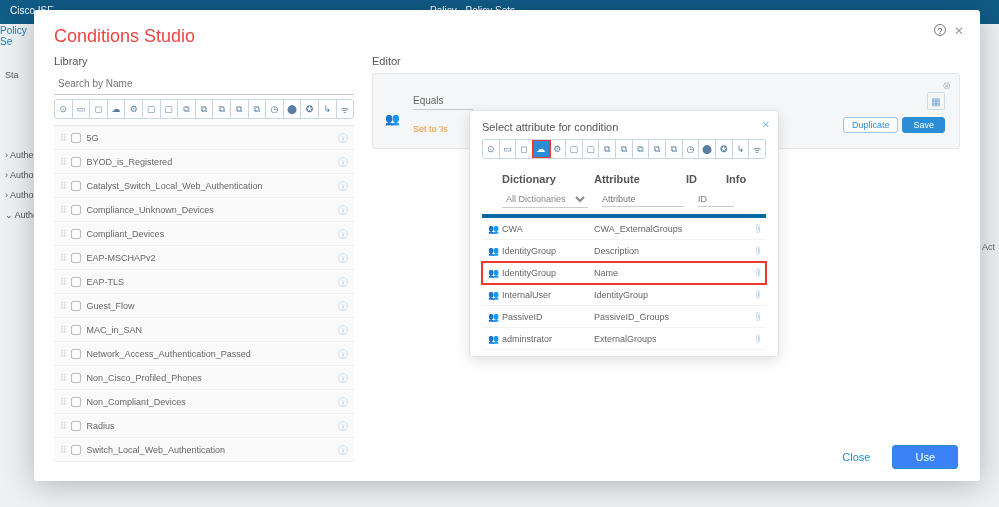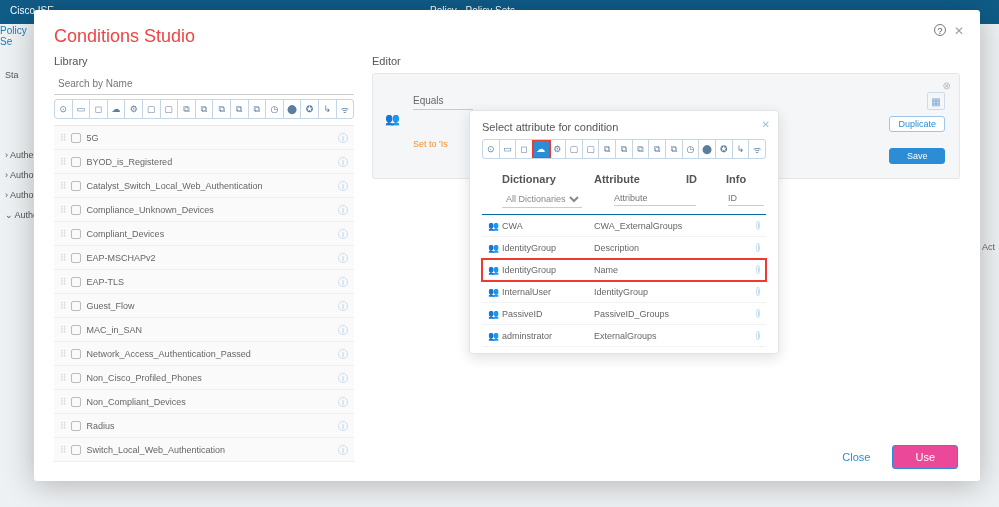--- a/index.html
+++ b/index.html
@@ -31,50 +31,50 @@
   .lib-name { flex:1; }
   .info-i { width:10px; height:10px; border:1px solid #c8e0f3; color:#94c7ec; border-radius:50%; font-size:7px; text-align:center; line-height:10px;}
   .editor-box { background:#f5f6f7; border:1px solid #e6e6e6; border-radius:3px; padding:10px 14px 14px 40px; position:relative;}
   .editor-close { position:absolute; top:6px; right:8px; color:#bbb; font-size:10px;}
   .ed-icon-left { position:absolute; left:12px; top:38px; color:#9aa0a6; font-size:12px;}
   .attr-input { width:100%; border:none; border-bottom:1px solid #c9c9c9; background:transparent; font-size:10px; padding:4px 0; color:#666; outline:none;}
   .ed-row2 { display:flex; align-items:center; margin-top:8px; gap:8px;}
   .equals-sel { font-size:10px; color:#666; padding:3px 0; border:none; border-bottom:1px solid #c9c9c9; background:transparent; width:60px;}
   .setlink { font-size:9px; color:#f29131; margin-top:8px; display:inline-block;}
   .grid-ic { width:18px; height:18px; border:1px solid #d0dbea; border-radius:2px; display:flex; align-items:center; justify-content:center; color:#7fa8d6; font-size:10px;}
-  .dup-save { margin-left:auto; display:flex; gap:16px;flex-direction:column;}
+  .dup-save { margin-left:auto; display:flex; gap:4px;}
   .btn-dup { font-size:9px; border:1px solid #9ec6e8; color:#2b8dd6; background:#fff; border-radius:3px; padding:2px 8px;}
   .btn-save { font-size:9px; border:1px solid #2b8dd6; background:#2b8dd6; color:#fff; border-radius:3px; padding:2px 10px;}
   .popover { position:absolute; top:100px; left:435px; width:310px; background:#fff; border:1px solid #e3e3e3; box-shadow:0 4px 14px rgba(0,0,0,0.12); border-radius:3px; padding:10px 12px 6px 12px;}
   .pop-title { font-size:11px; color:#555; margin-bottom:6px;}
   .pop-close { position:absolute; top:8px; right:8px; color:#8cc3e8; font-size:10px;}
   .pop-icons { display:flex; border:1px solid #c5d6e6; border-radius:3px; overflow:hidden; margin-bottom:10px;}
   .pop-icons .ic { flex:1; height:18px; border-right:1px solid #c5d6e6; display:flex; align-items:center; justify-content:center; font-size:9px; color:#5a7ea0;}
   .pop-icons .ic:last-child { border-right:none;}
   .pop-icons .ic.active { background:#2b8dd6; color:#fff;}
   .ic.redbox { outline:2px solid #ef3a32; outline-offset:-1px;}
   .tbl-head { display:flex; font-size:11px; font-weight:700; color:#555; padding:4px 6px 4px 20px;}
   .c-dict { width:92px;}
   .c-attr { width:92px;}
   .c-id { width:40px;}
   .c-info { flex:1;}
-  .tbl-filter { display:flex; align-items:flex-start; padding:2px 6px 6px 20px; gap:16px; border-bottom:1px solid #0369a1;}
+  .tbl-filter { display:flex; align-items:center; padding:2px 6px 6px 20px; gap:4px; border-bottom:4px solid #0369a1;}
   .dict-sel { font-size:9px; color:#888; border:none; border-bottom:1px solid #ccc; background:transparent; padding:2px 0; width:86px;}
   .attr-filt { font-size:9px; color:#aaa; border:none; border-bottom:1px solid #ccc; background:transparent; width:82px; padding:2px 0;}
   .id-filt { font-size:9px; color:#aaa; border:none; border-bottom:1px solid #ccc; background:transparent; width:36px; padding:2px 0;}
   .tbl-row { display:flex; align-items:center; font-size:9px; color:#666; padding:5px 6px 5px 4px; border-bottom:1px solid #f2f2f2;}
   .row-ic { width:16px; text-align:center; color:#8bb8df;}
   .tbl-row .rd { width:92px;}
   .tbl-row .ra { width:92px;}
   .tbl-row .ri { width:40px;}
   .tbl-row .rn { flex:1; text-align:right;}
   .tbl-row.highlight { outline:2px solid #ef3a32; outline-offset:-1px;}
   .footer { position:absolute; bottom:12px; right:22px; display:flex; gap:8px;}
   .btn-close { font-size:11px; color:#2b8dd6; background:transparent; border:none; padding:6px 14px;}
-  .btn-use { font-size:11px; color:#fff; background:#ec4899; border:1px solid #2b8dd6; border-radius:3px; padding:5px 22px;}
+  .btn-use { font-size:11px; color:#fff; background:#3b82f6; border:1px solid #2b8dd6; border-radius:3px; padding:5px 22px;}
 </style>
 </head>
 <body>
 
 <div class="bgtop"></div>
 <div class="bgtxt">Cisco ISE</div>
 <div class="bgtxt2">Policy · Policy Sets</div>
 <div class="bgpolicy" style="top:25px;">Policy Se</div>
 <div class="auth-item" style="top:70px;">Sta</div>
 <div class="auth-item" style="top:150px;"><span class="chev">›</span><span>Authe</span></div>

